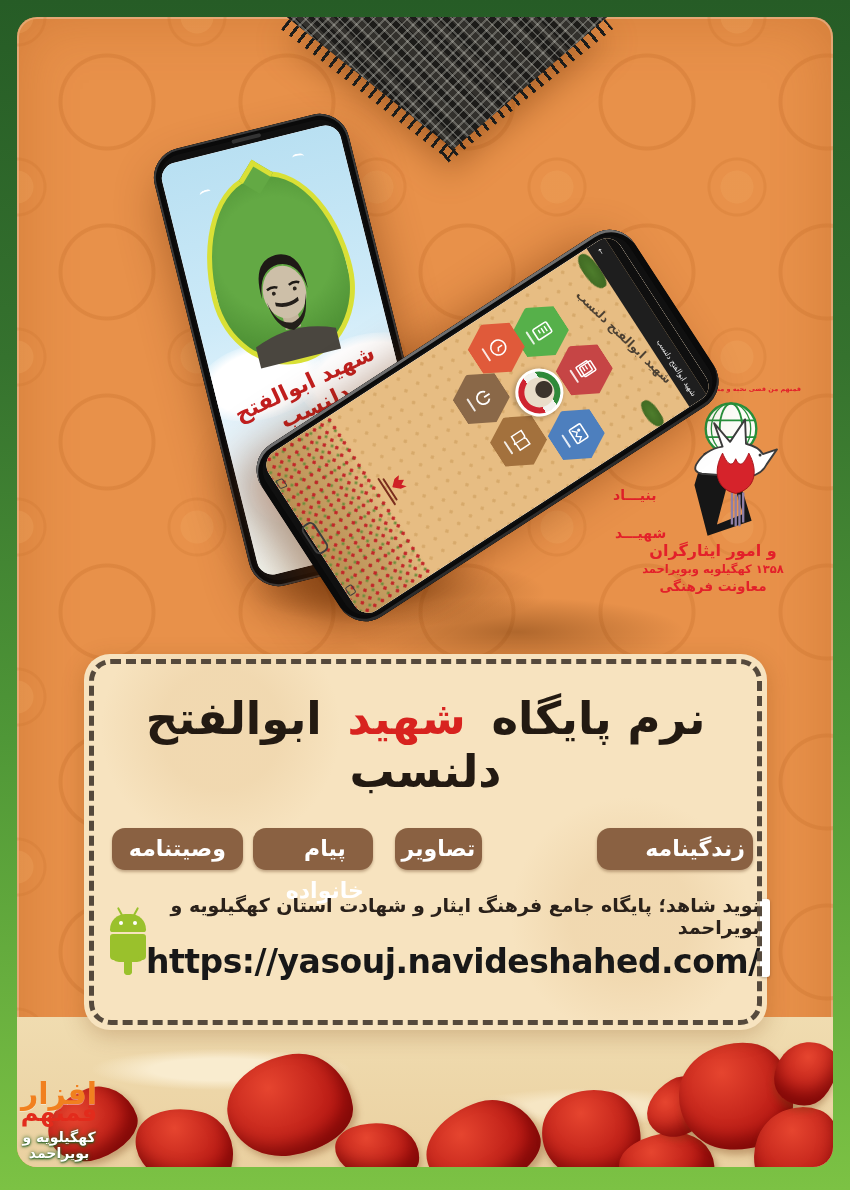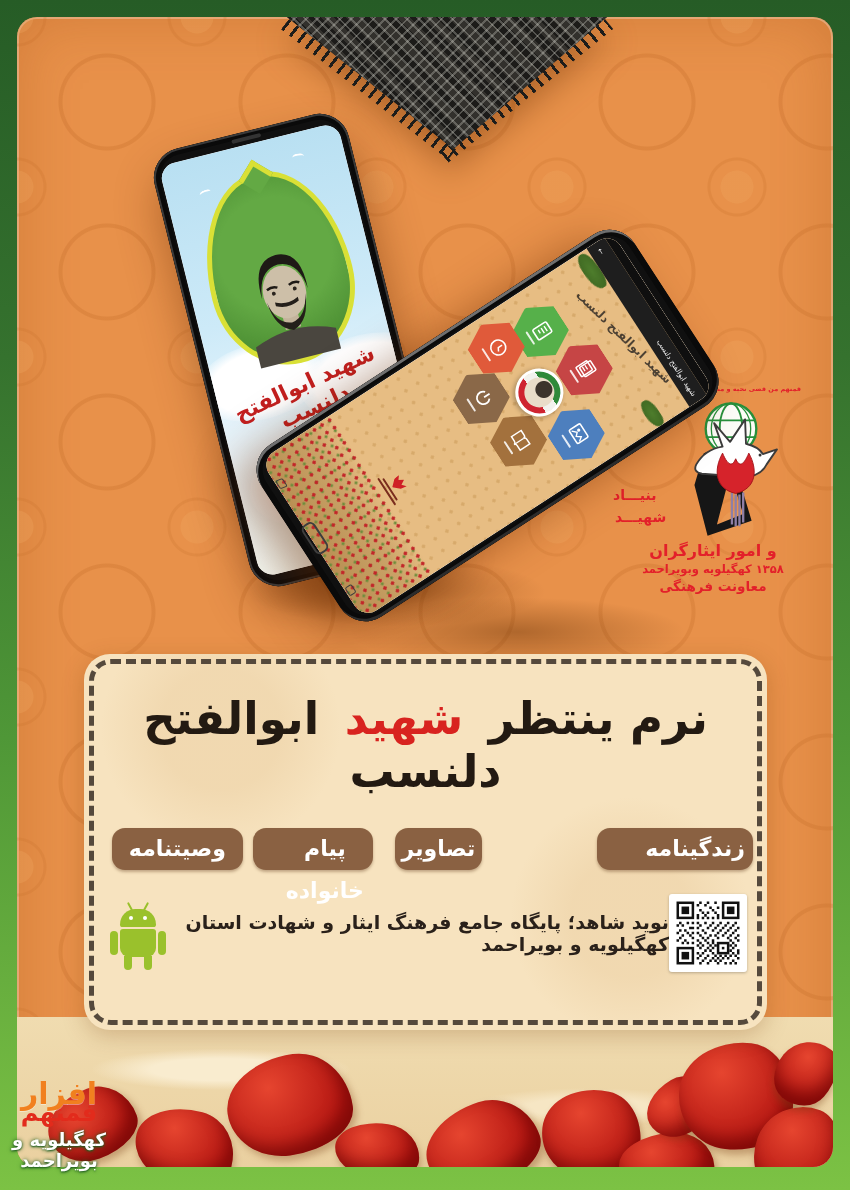--- a/index.html
+++ b/index.html
@@ -90,21 +90,21 @@
     border:2px solid #3e3e3e;border-radius:6px;}
   .p2-key{position:absolute;bottom:14px;width:10px;height:8px;border:1.5px solid #3e3e3e;}
   .p2-key.back{left:34px;border-radius:2px;transform:skewX(-12deg);}
   .p2-key.menu{right:34px;border-radius:2px;}
   
   .bonyad{position:absolute;left:592px;top:368px;width:208px;z-index:2;text-align:center;color:#e3202a;}
   .b-arc{font-size:6.5px;font-weight:bold;letter-spacing:0;direction:rtl;white-space:nowrap;}
   .b-emblem{margin:2px 0 -8px 36px;}
   .b-n1,.b-n2{position:absolute;font-size:14px;font-weight:900;direction:rtl;}
   .b-n1{left:4px;top:102px;}
-  .b-n2{left:6px;top:124px;}
+  .b-n2{left:6px;top:140px;}
   .b-n3{font-size:16px;font-weight:900;direction:rtl;}
   .b-n4{font-size:11.5px;font-weight:900;direction:rtl;margin-top:2px;}
   .b-n5{font-size:13.5px;font-weight:900;direction:rtl;margin-top:2px;}
   
   .card{position:absolute;left:67px;top:637px;width:683px;height:376px;z-index:4;
     background:
       radial-gradient(circle at 20% 20%, rgba(214,170,110,.18) 0 60px, transparent 120px),
       radial-gradient(circle at 80% 70%, rgba(214,170,110,.18) 0 60px, transparent 120px),
       #f7e3bf;
     border-radius:26px;box-shadow:0 6px 22px rgba(120,60,10,.25);}
@@ -144,21 +144,21 @@
       radial-gradient(ellipse at 70% 60%, #f6e6c4 0 60px, transparent 120px),
       linear-gradient(180deg,#f0dcb0,#ead0a0);}
   .petal{position:absolute;z-index:2;
     background:radial-gradient(circle at 35% 30%, #e6452f, #b41511 72%);
     border-radius:58% 42% 55% 45% / 50% 60% 40% 50%;
     box-shadow:inset -8px -10px 16px rgba(90,0,0,.55), 3px 5px 7px rgba(120,60,20,.35);}
   
   .wm{position:absolute;left:2px;top:1080px;width:114px;z-index:6;text-align:center;line-height:.9;}
   .wm .b1{display:block;font-size:30px;font-weight:900;color:#f1801f;text-shadow:0 1px 0 rgba(255,255,255,.4);}
   .wm .b2{display:block;font-size:24px;font-weight:900;color:#e22b1c;margin-top:-4px;}
-  .wm-region{margin-top:4px;color:#fff;font-weight:bold;font-size:18px;line-height:1.2;direction:rtl;
+  .wm-region{margin-top:4px;color:#fff;font-weight:bold;font-size:14px;line-height:1.2;direction:rtl;
     text-shadow:0 1px 2px #1e5c1e,0 0 4px #1e5c1e;}
 </style>
 </head>
 <body>
 
 <div class="poster">
   <div class="canvas">
 
     <div class="keffiyeh">
       <div class="kef-fringe l"></div>
@@ -304,21 +304,21 @@
     <div class="petal" style="left:408px;top:1086px;width:115px;height:85px;transform:rotate(-18deg);"></div>
     <div class="petal" style="left:525px;top:1072px;width:100px;height:90px;transform:rotate(12deg);"></div>
     <div class="petal" style="left:602px;top:1116px;width:95px;height:60px;transform:rotate(-4deg);"></div>
     <div class="petal" style="left:628px;top:1062px;width:70px;height:55px;transform:rotate(-30deg);"></div>
     <div class="petal" style="left:662px;top:1025px;width:115px;height:108px;transform:rotate(6deg);"></div>
     <div class="petal" style="left:738px;top:1088px;width:85px;height:95px;transform:rotate(20deg);"></div>
     <div class="petal" style="left:760px;top:1022px;width:58px;height:68px;transform:rotate(40deg);"></div>
 
     <div class="card">
       <div class="card-title">
-        <span>نرم ینتظر</span>
+        <span>نرم پایگاه</span>
         <span class="hl">شهید</span>
         <span>ابوالفتح دلنسب</span>
       </div>
       <div class="btn-row">
         <div class="sec-btn">زندگینامه</div>
         <div class="sec-btn">تصاویر</div>
         <div class="sec-btn">پیام خانواده</div>
         <div class="sec-btn">وصیتنامه</div>
       </div>
       <div class="card-footer">
@@ -328,20 +328,21 @@
               <span class="a-eye r"></span>
             </div>
           <div class="a-body"></div>
           <div class="a-arm l"></div>
             <div class="a-arm r"></div>
           <div class="a-leg l" style="position:absolute;bottom:-13px;left:14px;"></div>
           <div class="a-leg r" style="position:absolute;bottom:-13px;right:14px;"></div>
         </div>
         <div class="f-texts">
           <div class="f-line">نوید شاهد؛ پایگاه جامع فرهنگ ایثار و شهادت استان کهگیلویه و بویراحمد</div>
+          <div class="f-url">https://yasouj.navideshahed.com/</div>
         </div>
         <svg class="qr" viewBox="-1 -1 27 27">
           <rect x="-1" y="-1" width="27" height="27" fill="#fff"></rect>
           <g fill="#111">
             <rect x="0" y="0" width="7" height="7"></rect>
               <rect x="18" y="0" width="7" height="7"></rect>
               <rect x="0" y="18" width="7" height="7"></rect>
           </g>
           <g fill="#fff">
             <rect x="1" y="1" width="5" height="5"></rect>

